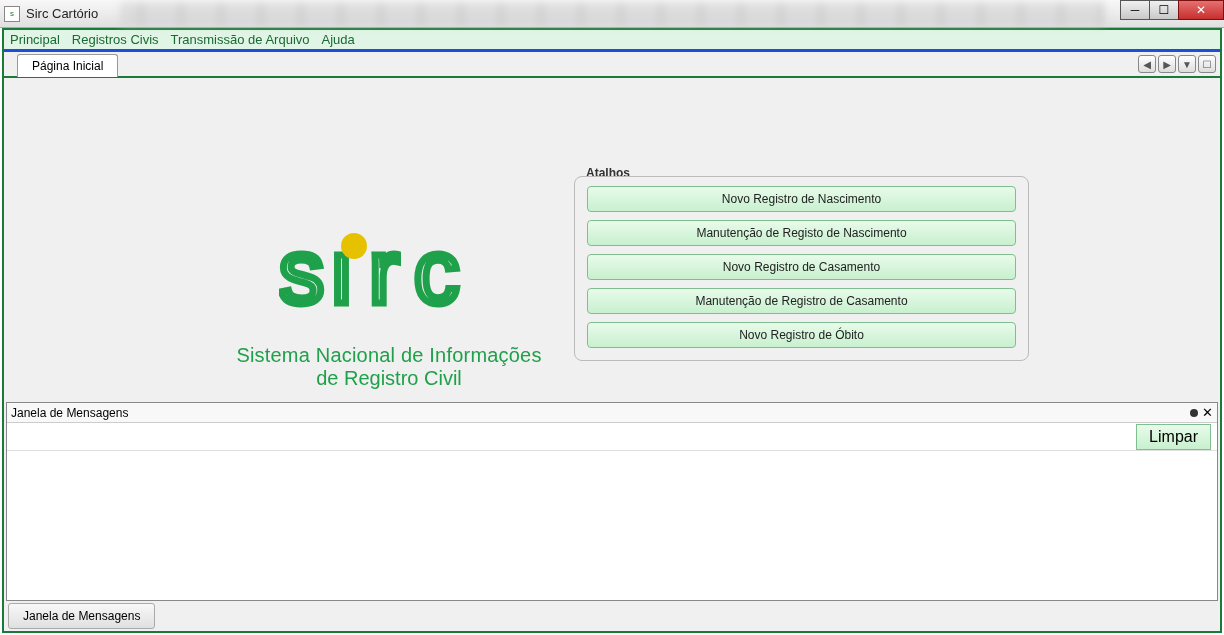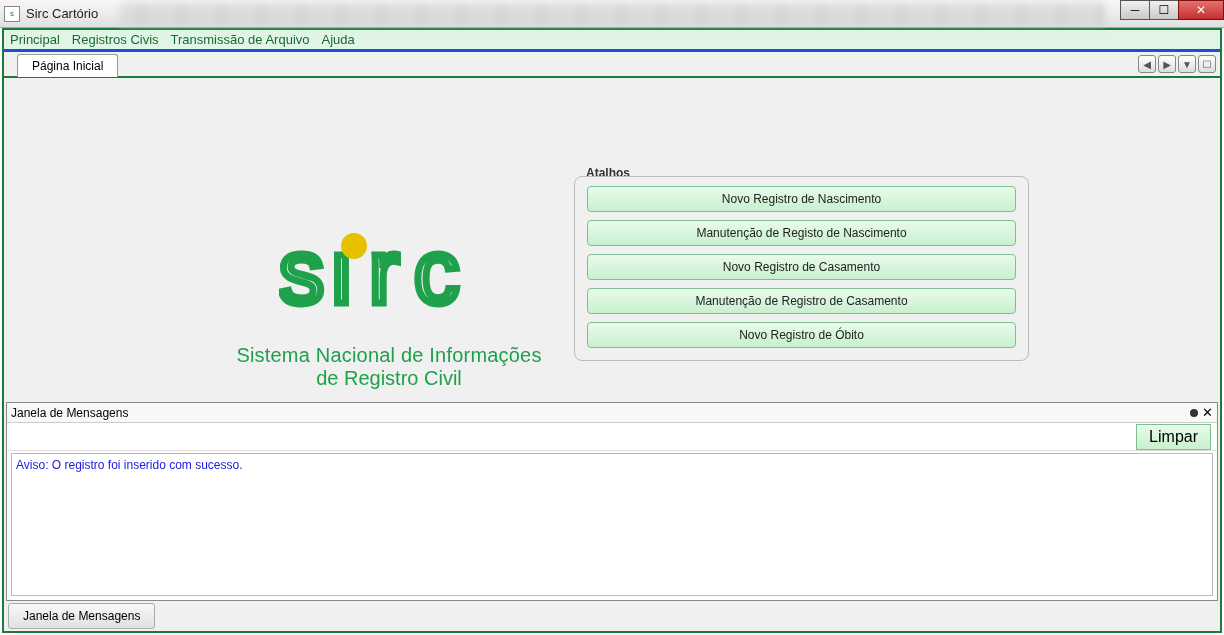--- a/index.html
+++ b/index.html
@@ -313,23 +313,20 @@
         <div class="messages-header">
           <span>Janela de Mensagens</span>
           <div class="msg-ctrl">
             <div class="dot"></div>
             <div class="msg-close">✕</div>
           </div>
         </div>
         <div class="messages-toolbar">
           <button class="clear-btn">Limpar</button>
         </div>
-        <div class="messages-body">
-          <span>Aviso: O registro foi inserido com sucesso.</span>
-        </div>
       </div>
 
       <div class="bottom-tab-row">
         <div class="bottom-tab">Janela de Mensagens</div>
       </div>
 
     </div>
   </div>
 </div>
 

